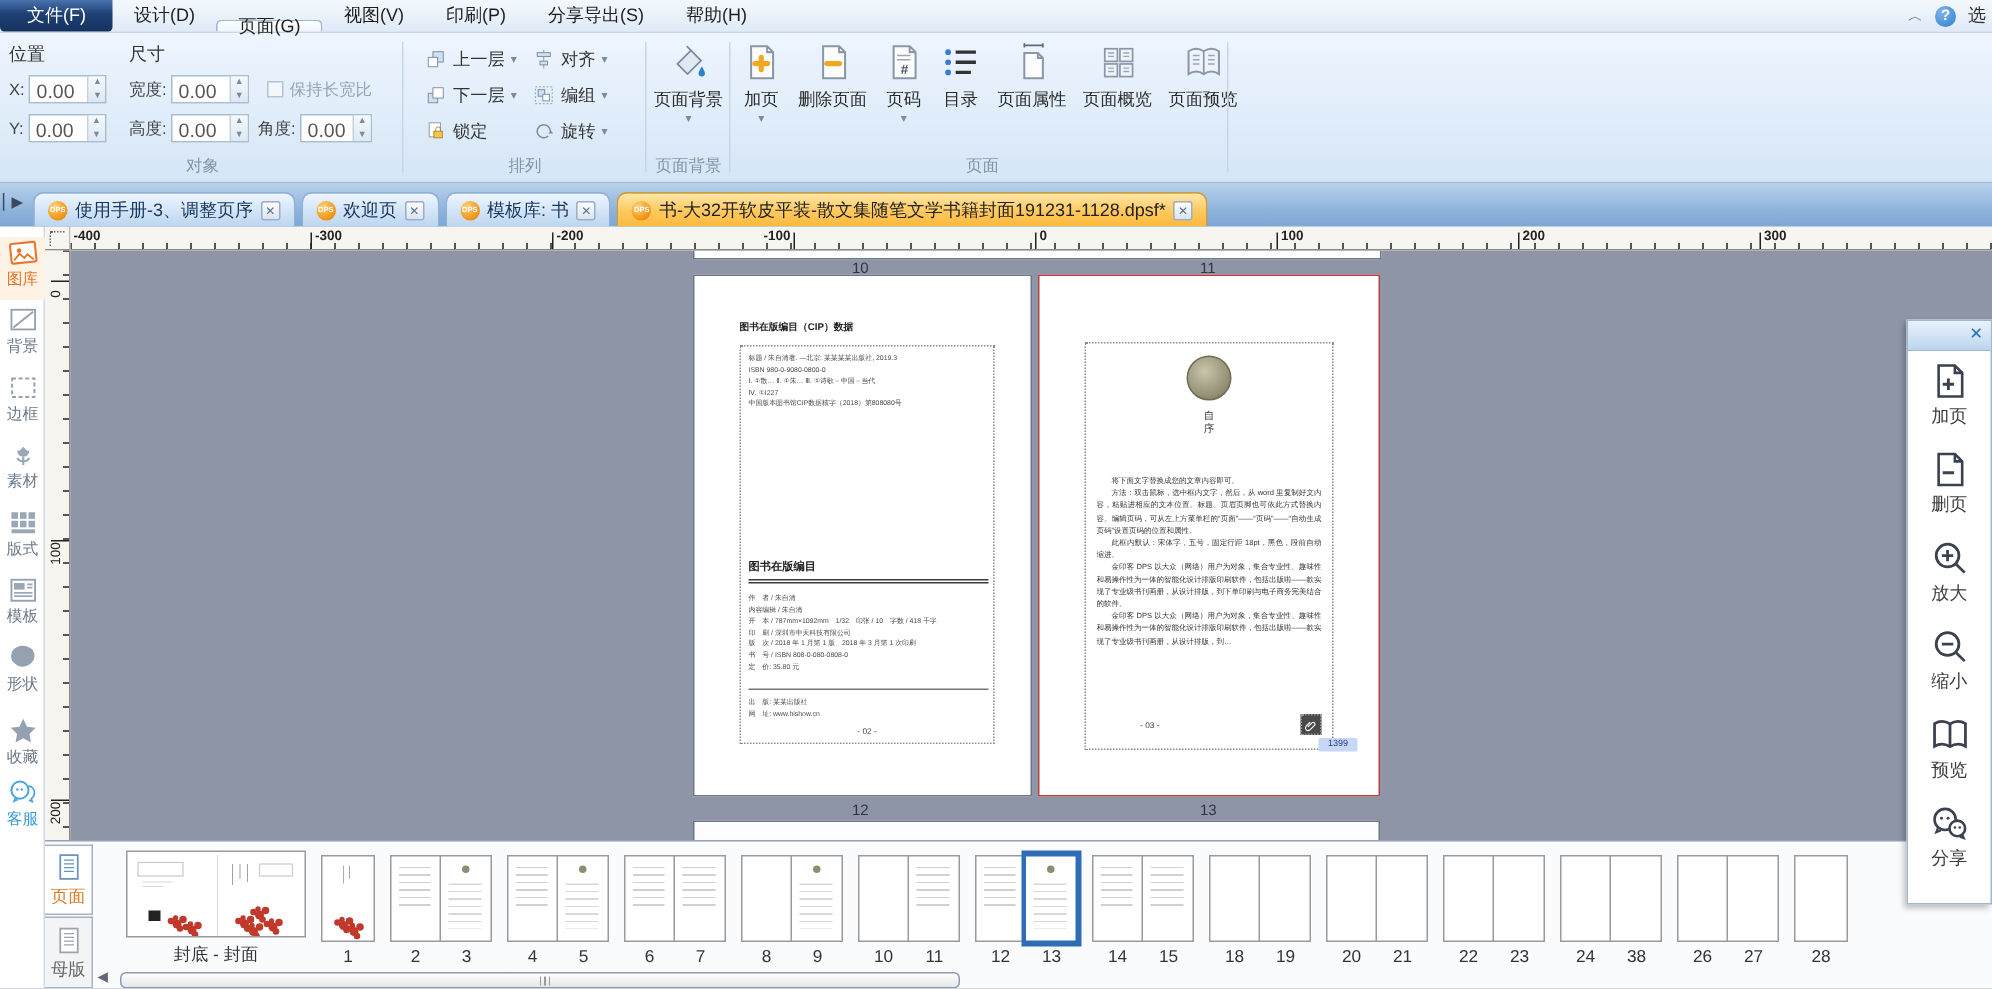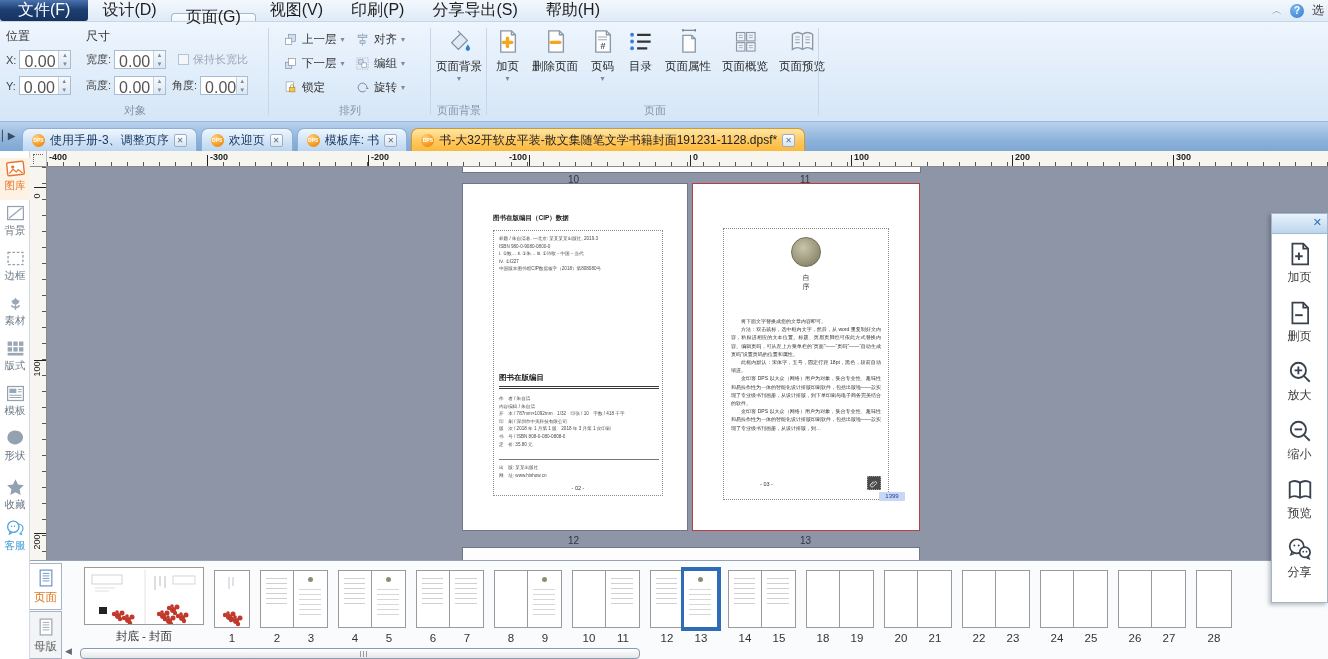--- a/index.html
+++ b/index.html
@@ -4,38 +4,38 @@
 <style>
   * { margin:0; padding:0; box-sizing:border-box; }
   html,body { width:1328px; height:659px; overflow:hidden; }
   body { font-family:"Liberation Sans","DejaVu Sans",sans-serif; background:#fff; position:relative; font-size:12px; color:#222; }
   #app { position:absolute; inset:0; width:1328px; height:659px; overflow:hidden; }
 
   
   #menubar { position:absolute; left:0; top:0; width:1328px; height:22px;
     background:linear-gradient(#f3f8fd,#dfeaf7); border-bottom:1px solid #c6d5e8;
     display:flex; align-items:stretch; z-index:40; }
-  .menu-item { padding:0 14px; display:flex; align-items:center; color:#1e1e1e; font-size:16px; cursor:default; }
+  .menu-item { padding:0 14px; display:flex; align-items:center; color:#1e1e1e; font-size:12px; cursor:default; }
   .menu-item.file { background:linear-gradient(#4a72ad,#1d3f73 45%,#16335f); color:#fff; padding:0 18px; border-radius:0 0 3px 3px; }
   .menu-item.active { background:linear-gradient(#fdfeff,#eef5fc); border:1px solid #a0b8d4; border-bottom:none; border-radius:4px 4px 0 0; margin-top:13px; }
   #menu-right { margin-left:auto; display:flex; align-items:center; gap:8px; padding-right:4px; }
   #menu-collapse { color:#5e7globe8aa; color:#5e7a9c; font-size:10px; }
   #menu-help { width:14px; height:14px; border-radius:50%; background:radial-gradient(circle at 35% 30%,#7db4e8,#2f7fd0); color:#fff; font-size:10px; font-weight:bold; display:flex; align-items:center; justify-content:center; }
   #menu-options { color:#333; }
 
   
   #ribbon { position:absolute; left:0; top:22px; width:1328px; height:99px;
     background:linear-gradient(#eef5fd,#e0edfa 55%,#d6e6f6); z-index:39; }
   .rib-sep { position:absolute; top:6px; bottom:6px; width:1px; background:#c7d7ea; }
   .grp-label { position:absolute; bottom:3px; font-size:11px; color:#8493a8; text-align:center; }
   .rib-hdr { position:absolute; font-size:12px; color:#333; }
   .fld { position:absolute; display:flex; align-items:center; gap:3px; }
   .fld .flab { font-size:11px; color:#444; }
   .spin { width:52px; height:19px; background:#fff; border:1px solid #a8bcd2; display:flex; }
-  .spin .val { flex:1; font-size:16px; color:#555; padding:2px 0 0 4px; }
+  .spin .val { flex:1; font-size:13px; color:#555; padding:2px 0 0 4px; }
   .spin .arrows { width:12px; border-left:1px solid #c3d2e2; display:flex; flex-direction:column; background:linear-gradient(#f6f9fc,#dde8f2); }
   .spin .arrows span { flex:1; font-size:6px; line-height:8px; color:#7a8aa0; text-align:center; }
   .chk { display:flex; align-items:center; gap:4px; color:#98a5b6; font-size:11px; }
   .chk .box { width:11px; height:11px; border:1px solid #b3c2d4; background:#f4f7fa; }
   .arr-col { position:absolute; top:8px; display:flex; flex-direction:column; gap:6px; }
   .arr-btn { display:flex; align-items:center; gap:4px; height:18px; padding:1px 3px; border-radius:2px; }
   .arr-ic { width:15px; height:15px; display:inline-block; }
   .arr-lb { font-size:11.5px; color:#333; }
   .caret { font-size:8px; color:#7a8aa0; }
   .big-btn { display:flex; flex-direction:column; align-items:center; padding:6px 4px 0 4px; border-radius:2px; }
@@ -815,21 +815,21 @@
             <span>23</span>
           </div>
         </div>
         <div class="tunit">
           <div class="tbox">
             <div class="tpage"></div>
             <div class="tpage"></div>
           </div>
           <div class="tlabels">
             <span>24</span>
-            <span>25</span>
+            <span>38</span>
           </div>
         </div>
         <div class="tunit">
           <div class="tbox">
             <div class="tpage"></div>
             <div class="tpage"></div>
           </div>
           <div class="tlabels">
             <span>26</span>
             <span>27</span>

